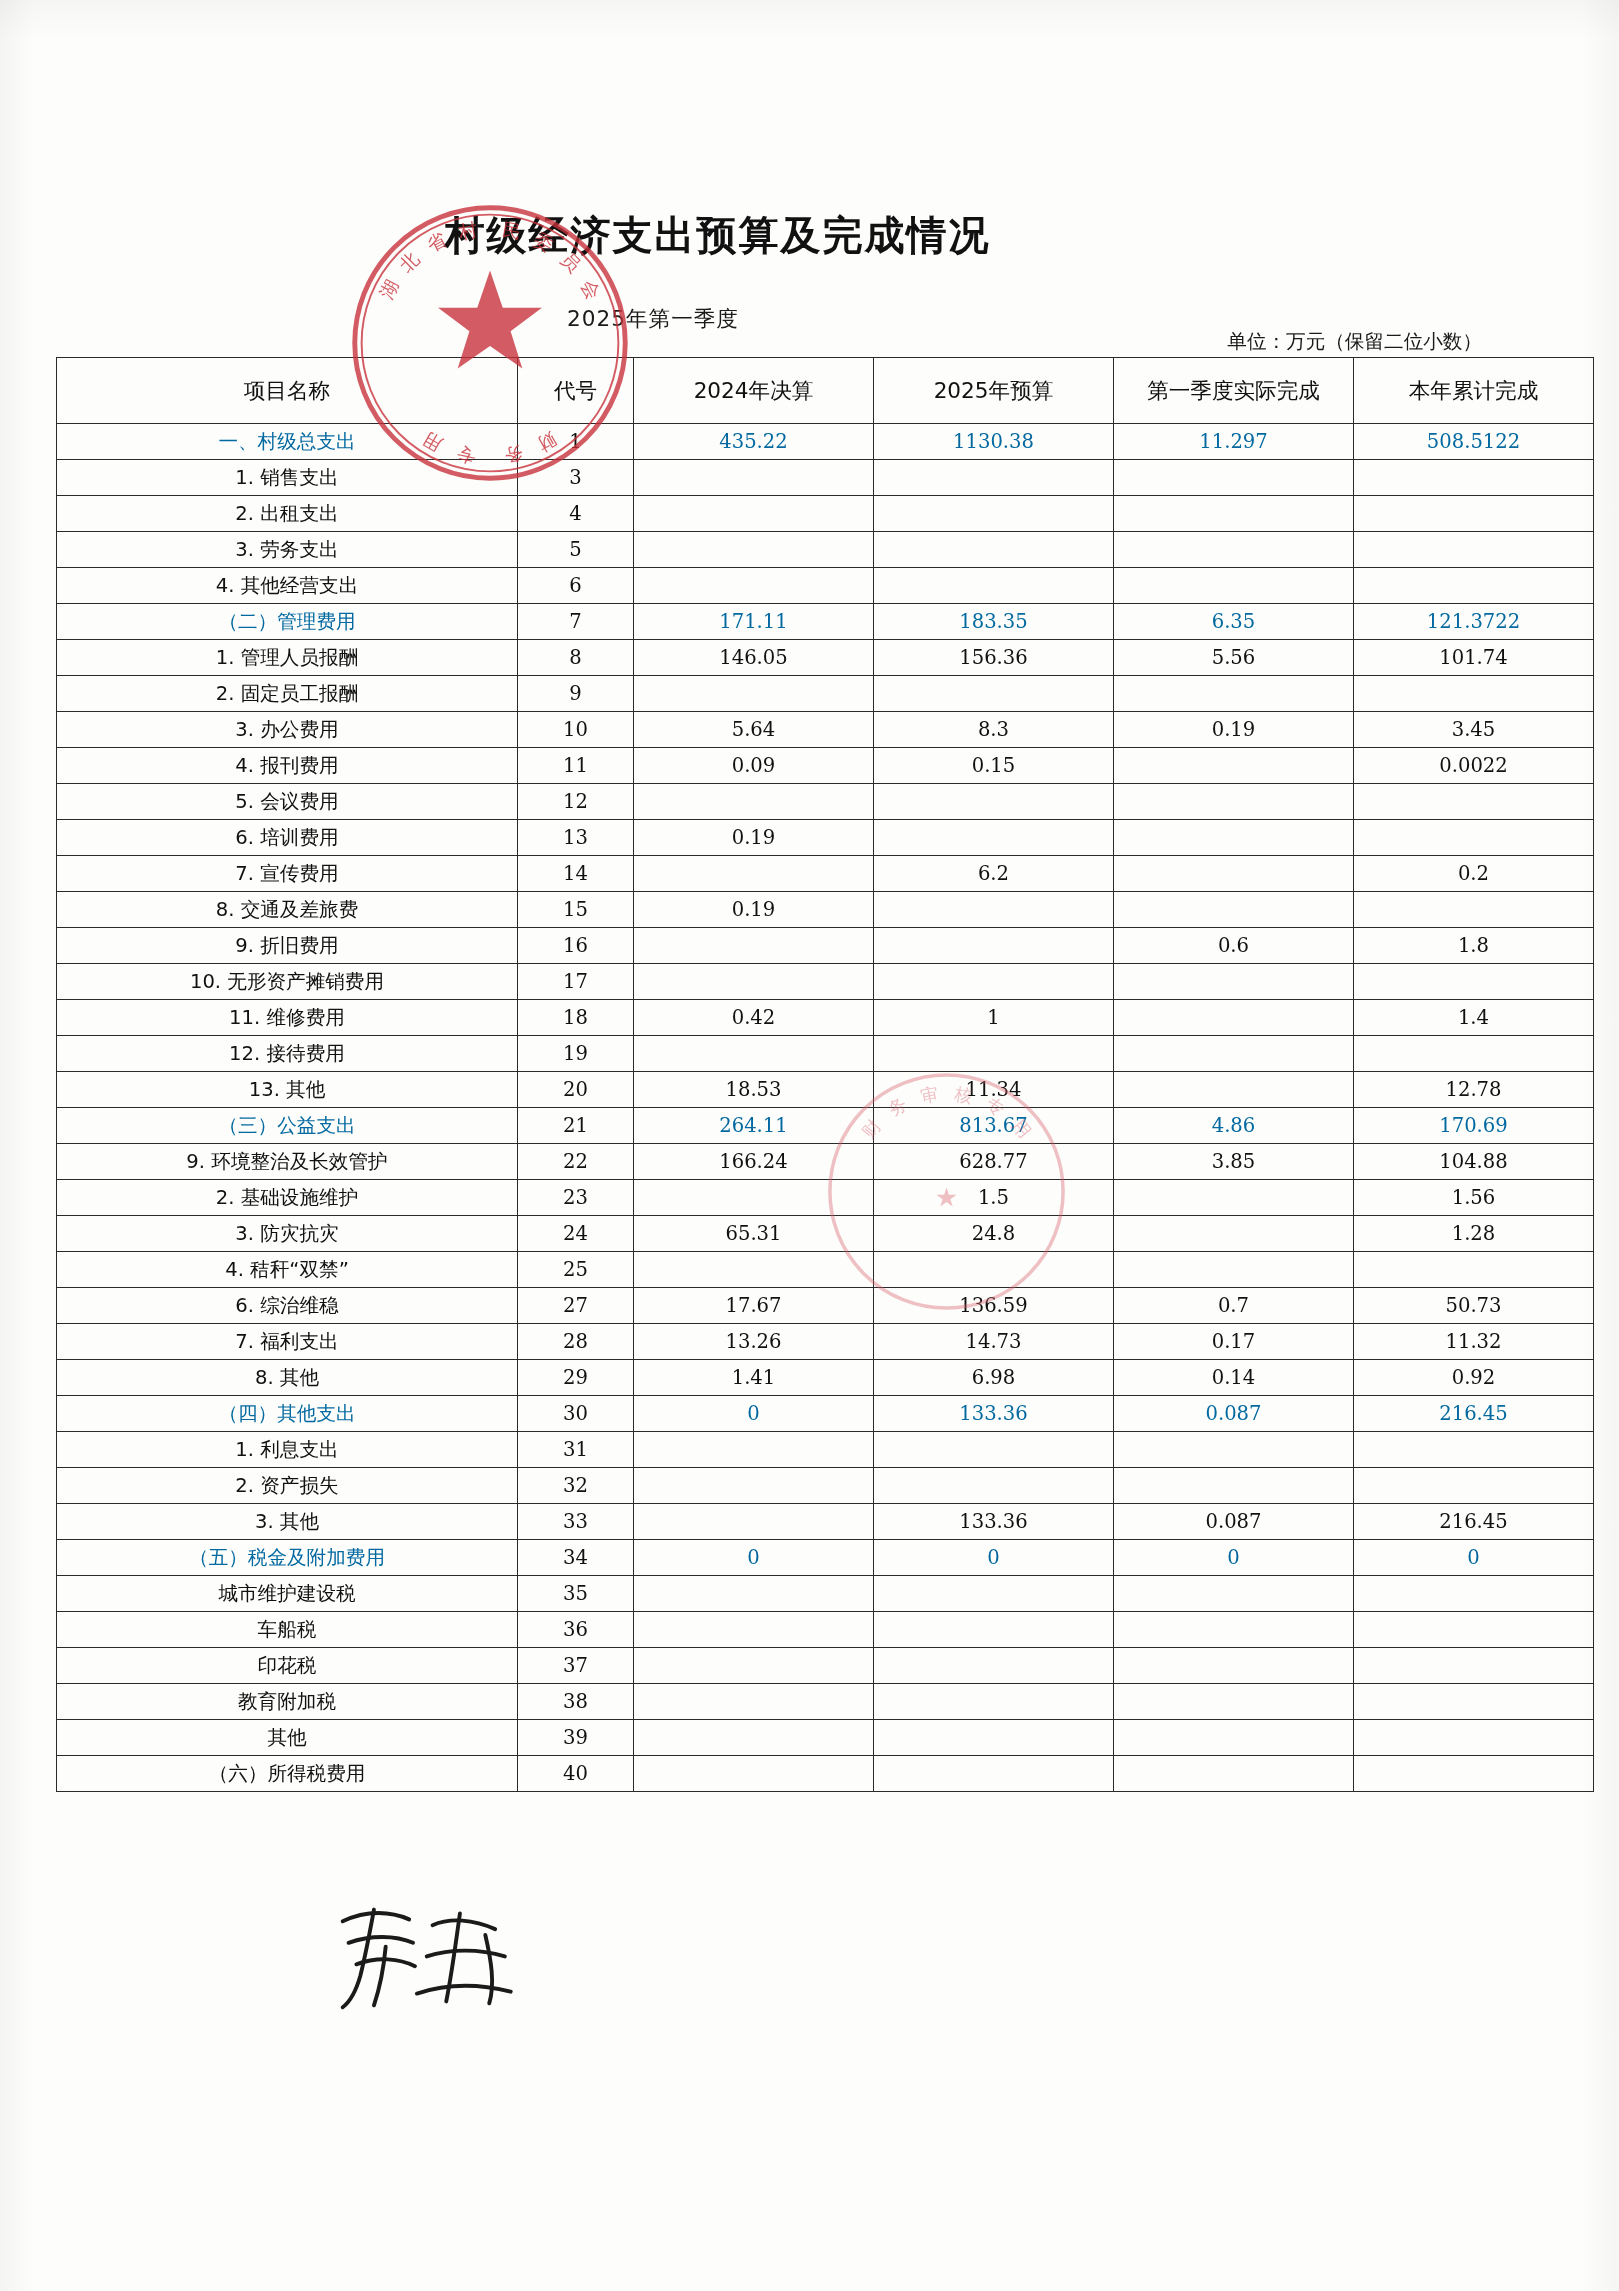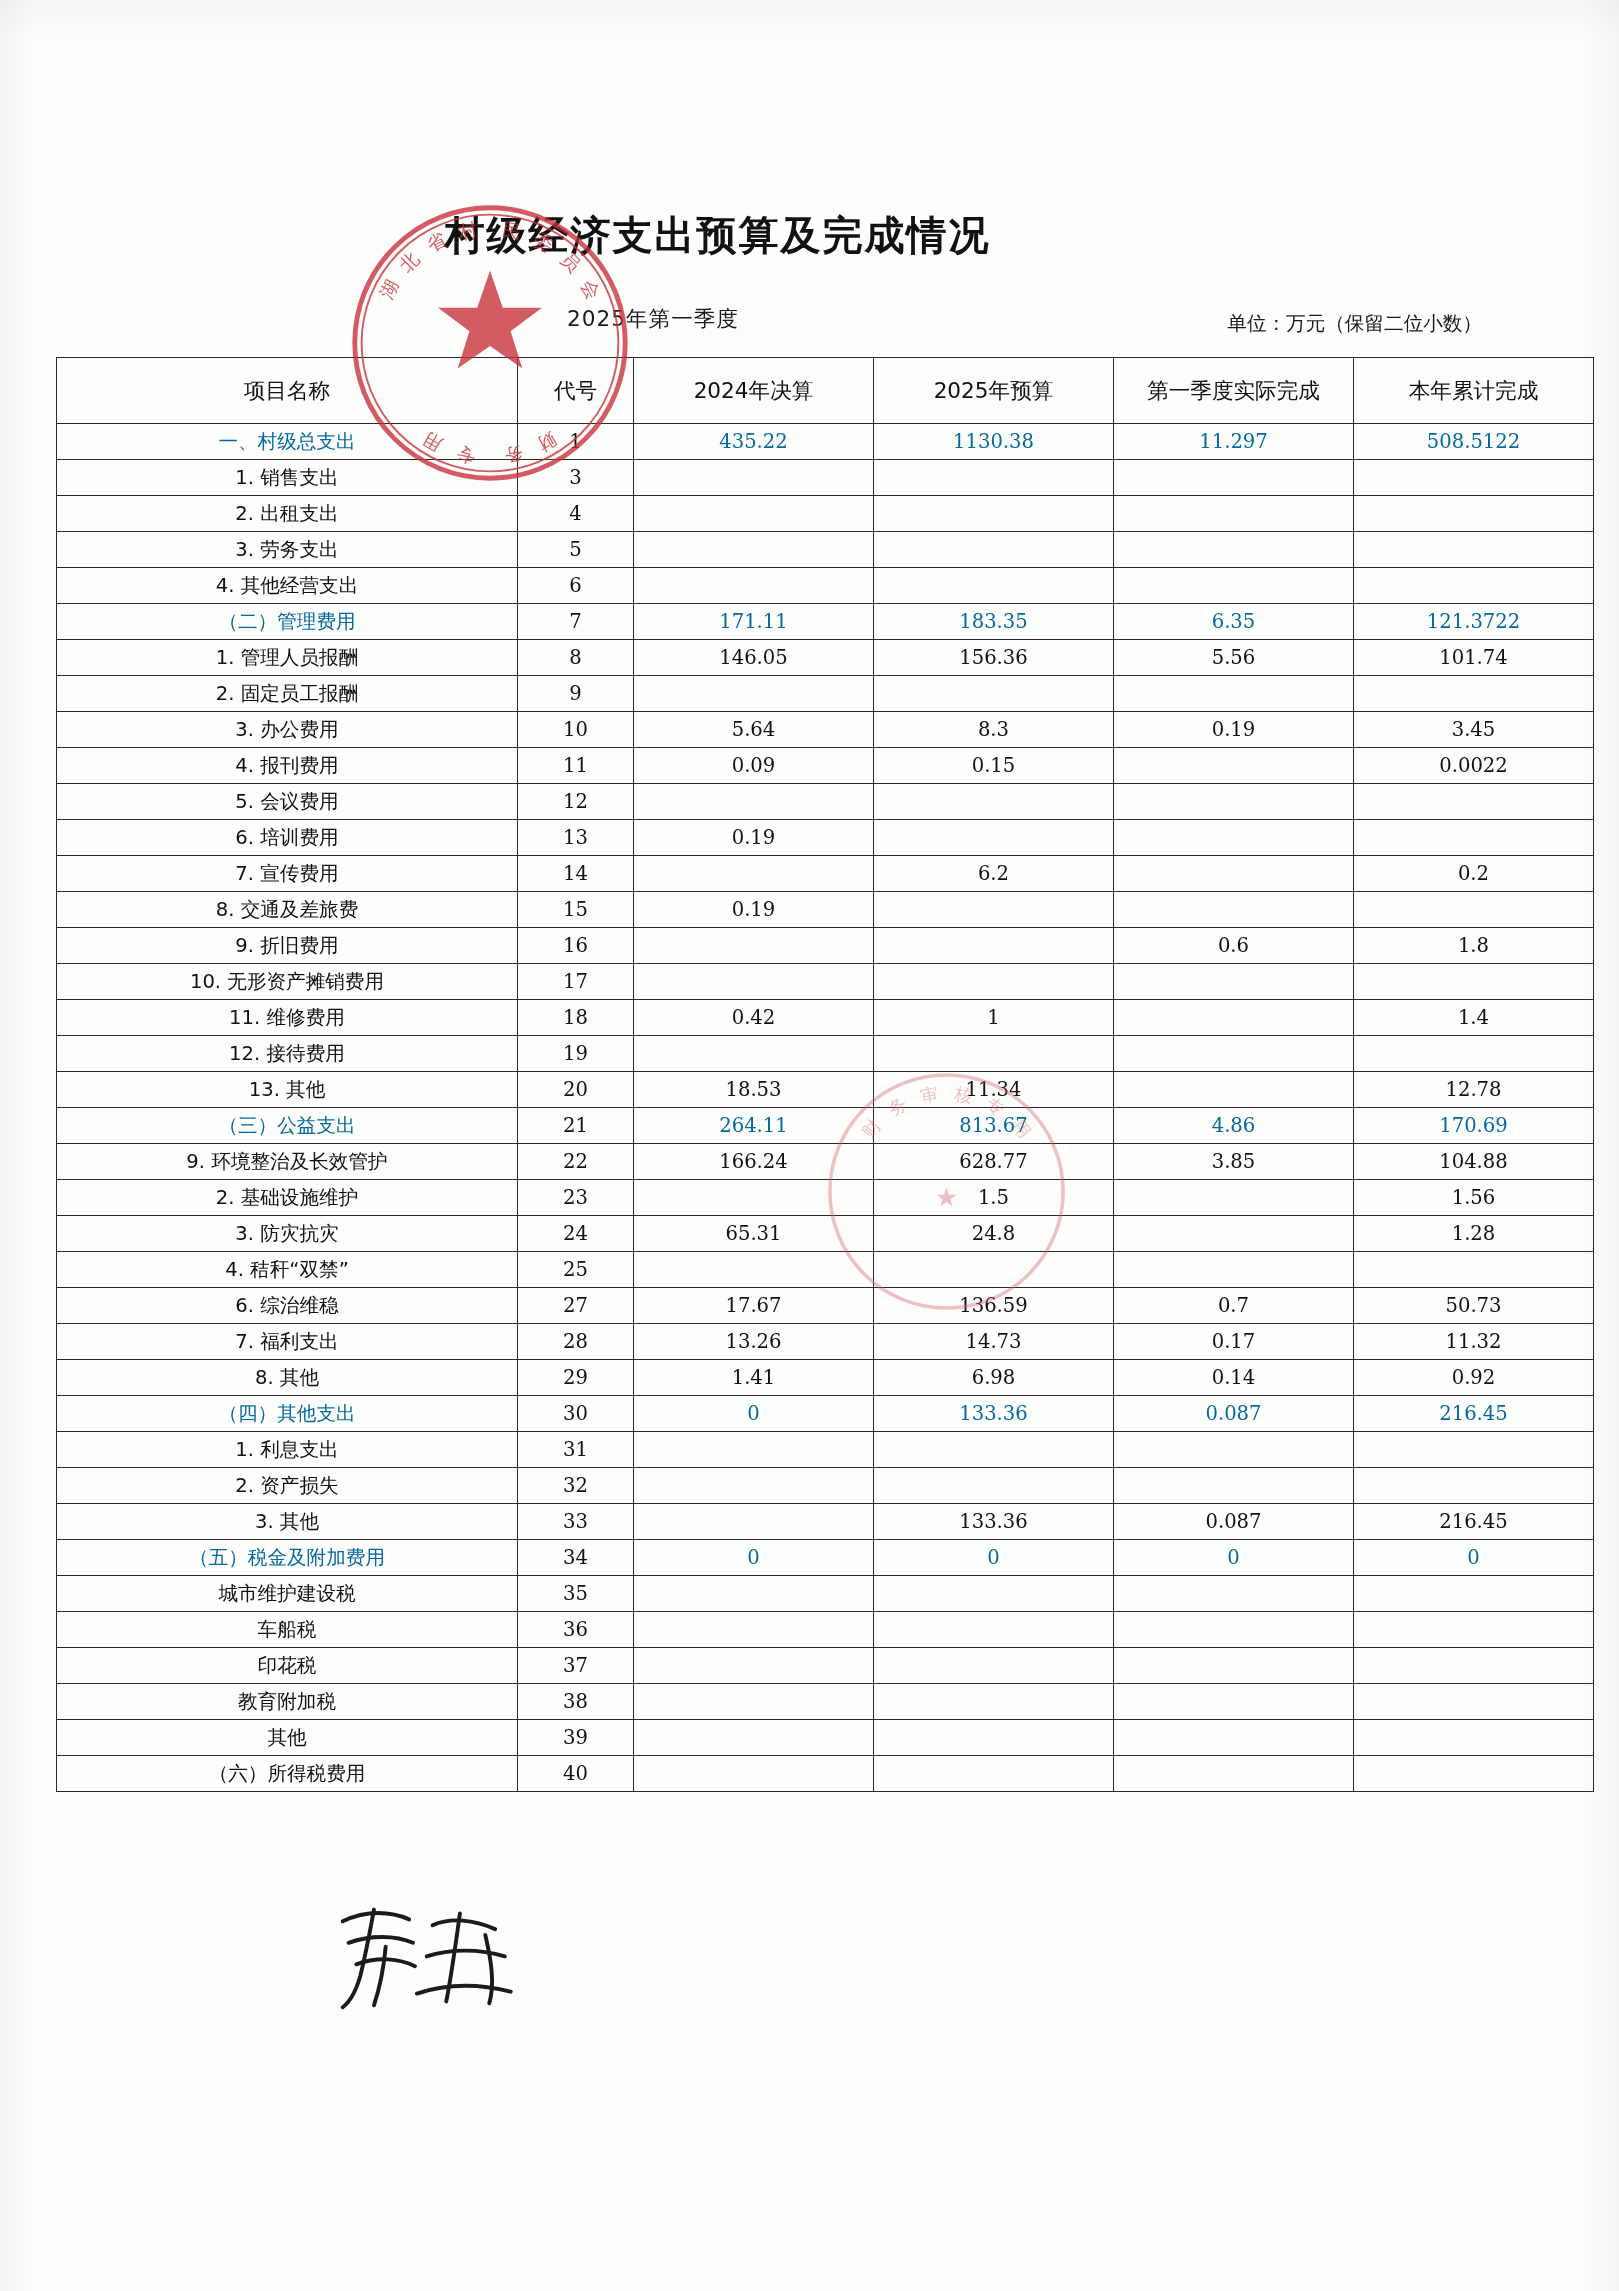--- a/index.html
+++ b/index.html
@@ -49,21 +49,21 @@
     top: 304px;
     left: 0;
     width: 1306px;
     text-align: center;
     font-size: 21.6px;
     color: #1a1a1a;
     letter-spacing: 1px;
   }
   .unit-note {
     position: absolute;
-    top: 310px;
+    top: 328px;
     right: 137px;
     font-size: 19.6px;
     color: #1a1a1a;
   }
   table.main {
     position: absolute;
     top: 357px;
     left: 56px;
     width: 1537px;
     border-collapse: collapse;

